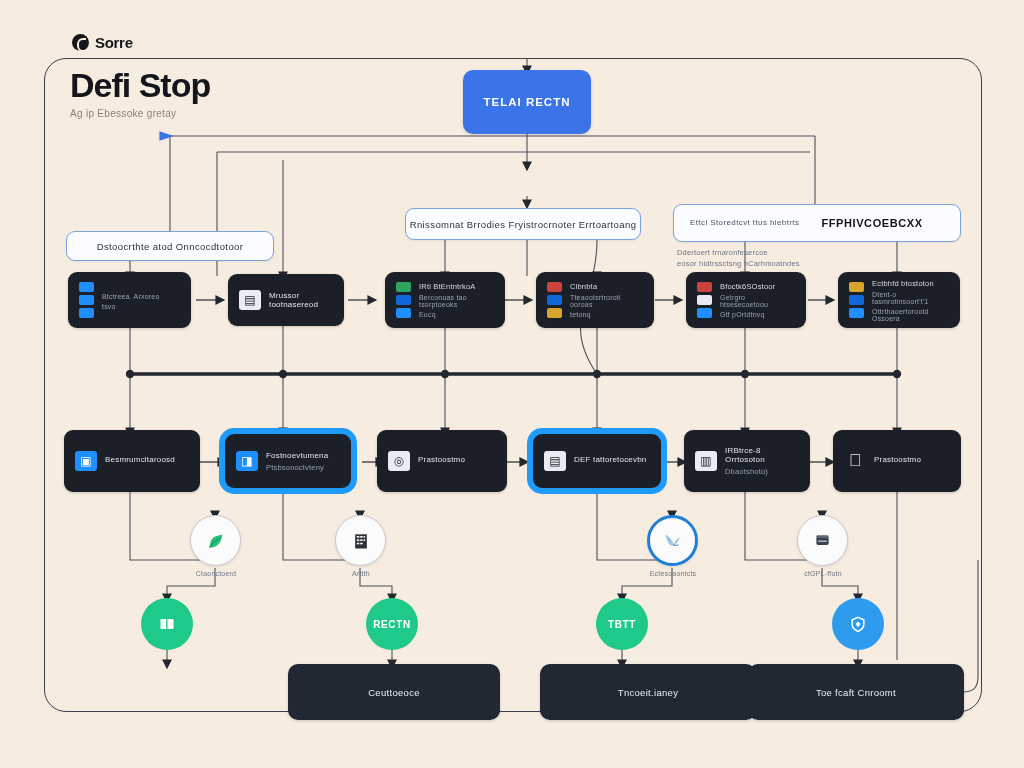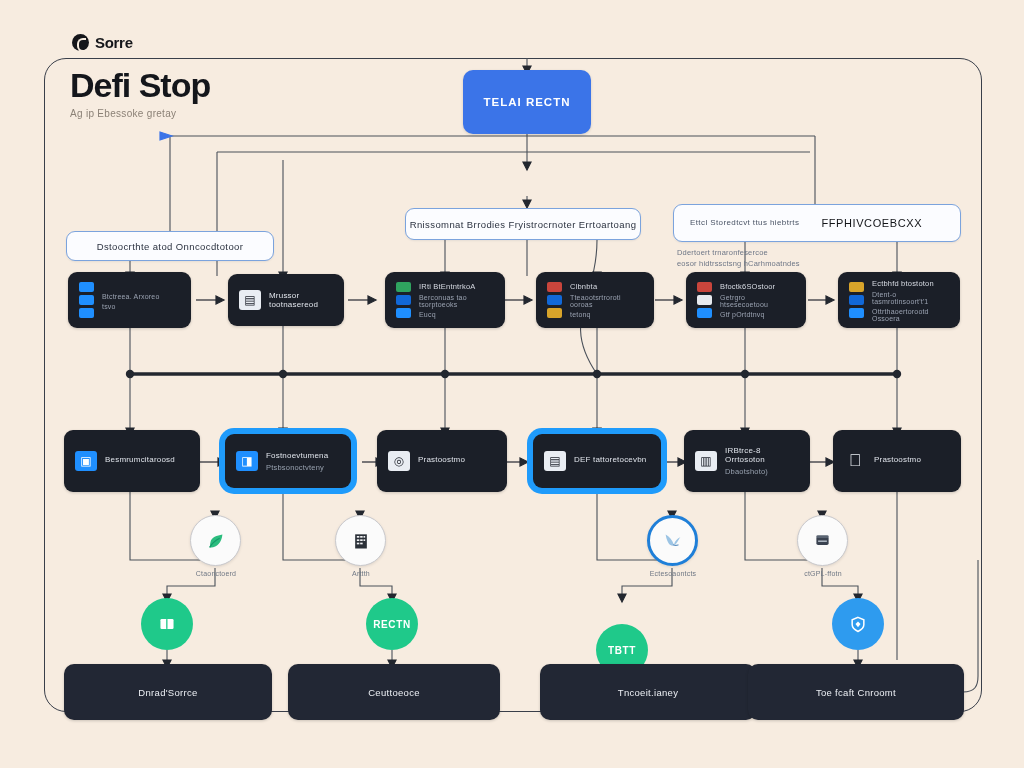--- a/index.html
+++ b/index.html
@@ -49,21 +49,21 @@
   }
 
   .pill{
     background:#fbfcff;border:1.4px solid #7ba3dd;border-radius:9px;
     display:flex;align-items:center;justify-content:center;
     color:#2b3240;font-size:9.5px;letter-spacing:.4px;
     box-shadow:0 1px 2px rgba(30,50,90,.08);
   }
   .pill.two-part{justify-content:flex-start;padding:0 16px;gap:22px;}
   .pill .ghost{color:#4a5466;font-size:8px;line-height:1.25;}
-  .pill .strong{color:#121418;font-size:11px;font-weight:normal;letter-spacing:.6px;text-align:center;}
+  .pill .strong{color:#121418;font-size:11px;font-weight:bold;letter-spacing:.6px;text-align:center;}
 
   .note{
     position:absolute;font-size:7.5px;color:#6d7686;line-height:1.45;letter-spacing:.2px;
   }
 
   .card{
     background:#1b1f28;border-radius:9px;
     display:flex;align-items:center;gap:8px;padding:0 11px;
     box-shadow:0 1px 3px rgba(0,0,0,.18);
   }
@@ -433,34 +433,31 @@
     <svg width="20" height="18" viewBox="0 0 24 22">
       <rect x="4" y="5" width="16" height="12" rx="1.5" fill="#ffffff"></rect>
       <rect x="11" y="5" width="1.6" height="12" fill="#1fc98a"></rect>
     </svg>
   </div>
 
   <div class="circ green" style="left:366px;top:598px;width:52px;height:52px;">
     <span>RECTN</span>
   </div>
 
-  <div class="circ green" style="left:596px;top:624px;width:52px;height:52px;align-items:center;">
+  <div class="circ green" style="left:596px;top:598px;width:52px;height:52px;align-items:center;">
     <span>TBTT</span>
   </div>
 
   <div class="circ blue" style="left:832px;top:598px;width:52px;height:52px;">
     <svg width="20" height="20" viewBox="0 0 24 24">
       <path d="M12 4l7 3v6c0 4-3 6-7 8-4-2-7-4-7-8V7z" fill="none" stroke="#ffffff" stroke-width="1.8"></path>
       <path d="M9 12l3-3 3 3-3 4z" fill="#ffffff"></path>
     </svg>
   </div>
 
-  <div class="bar" style="left:64px;top:664px;width:208px;height:56px;">
-    <span>Dnrad'Sorrce</span>
-  </div>
   <div class="bar" style="left:288px;top:664px;width:212px;height:56px;">
     <span>Ceuttoeoce</span>
   </div>
   <div class="bar" style="left:516px;top:664px;width:216px;height:56px;margin-left:24px;">
     <span>Tncoeit.ianey</span>
   </div>
   <div class="bar" style="left:748px;top:664px;width:216px;height:56px;">
     <span>Toe fcaft Cnroomt</span>
   </div>
 

